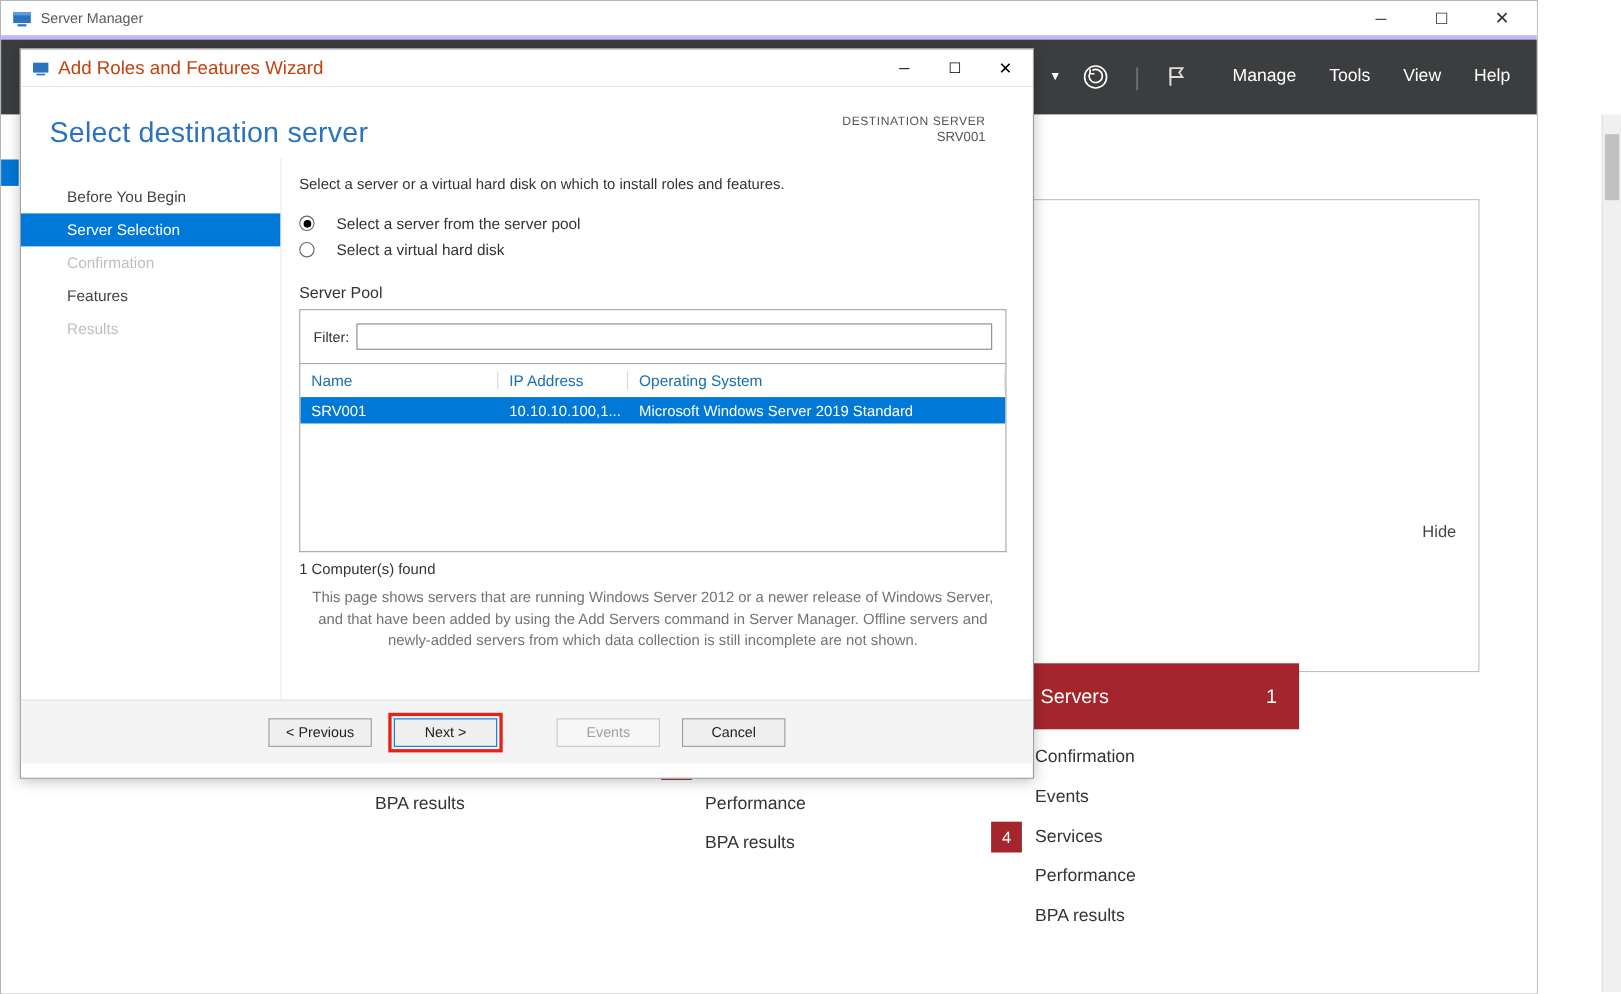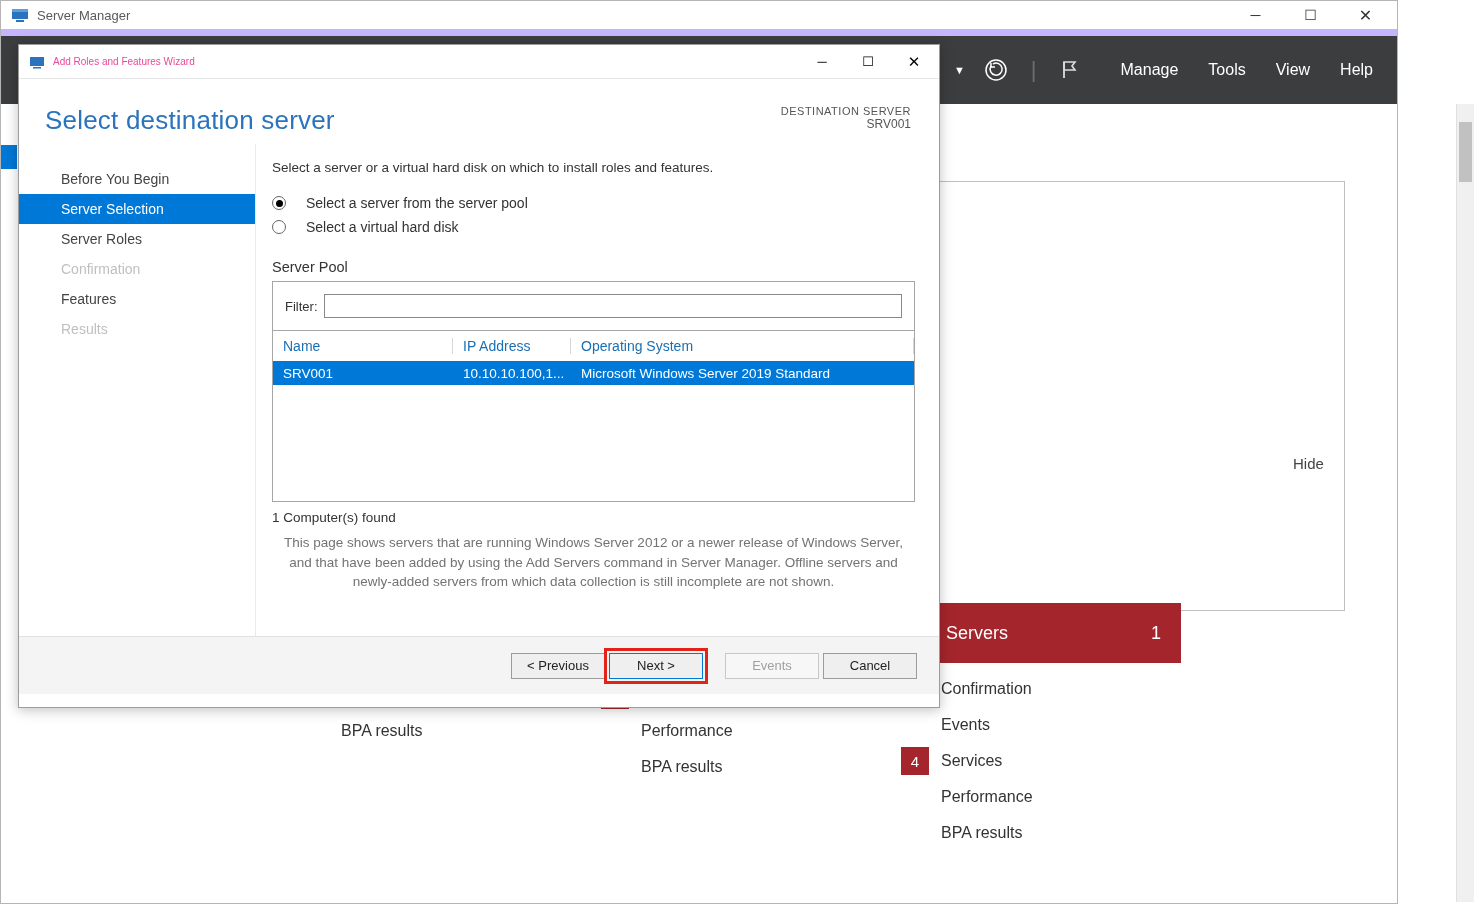--- a/index.html
+++ b/index.html
@@ -1,20 +1,20 @@
 <!DOCTYPE html>
 <html><head>
 <meta charset="utf-8">
 <style>
 * { box-sizing: border-box; margin: 0; padding: 0; font-family: "Segoe UI", Tahoma, sans-serif; }
 html, body { width: 1474px; height: 904px; overflow: hidden; background: #fff; }
 
 
 .sm-window { position:absolute; left:0; top:0; width:1398px; height:904px; border:1px solid #b5b5b5; background:#fff;}
-.sm-titlebar { height:35px; display:flex; align-items:center; padding:0 4px; background:#fff; border-bottom:7px solid #c4b5fd;text-align:right;}
+.sm-titlebar { height:35px; display:flex; align-items:center; padding:0 4px; background:#fff; border-bottom:4px solid #c4b5fd;text-align:right;}
 .sm-title-icon { width:18px; height:18px; margin:0 8px 0 6px;}
 .sm-title-text { font-size:13px; color:#5a5a5a;}
 .sm-winbtns { margin-left:auto; display:flex; gap:0;}
 .sm-winbtn { width:55px; height:34px; display:flex; align-items:center; justify-content:center; color:#333; font-size:14px;}
 .sm-winbtn.close { font-size:16px;}
 
 
 .sm-bar { position:relative; height:68px; background:#3b3d3f; color:#fff; display:flex; align-items:center; justify-content:flex-end; padding-right:24px; gap:30px; font-size:16px;}
 .sm-bar .icongroup { display:flex; align-items:center; gap:18px; margin-right:10px; color:#fff;}
 .sm-bar .dropcaret { font-size:11px;}
@@ -39,26 +39,26 @@
 .col-label { }
 
 
 .scrollbar { position:absolute; right:0; top:104px; bottom:2px; width:18px; background:#f0f0f0; border-left:1px solid #e0e0e0;}
 .scrollbar .thumb { position:absolute; top:18px; left:2px; right:2px; height:60px; background:#c1c1c1;}
 
 
 .wizard { position:absolute; left:18px; top:44px; width:922px; height:664px; background:#fff; border:1px solid #9c9c9c; box-shadow:0 2px 12px rgba(0,0,0,.25); z-index:100;}
 .wz-titlebar { height:34px; display:flex; align-items:center; border-bottom:1px solid #e6e6e6; padding:0 2px 0 10px;}
 .wz-title-icon { width:16px; height:16px; margin-right:8px;}
-.wz-title-text { font-size:10px; color:#ec4899;}
+.wz-title-text { font-size:17px; color:#c2410c;}
 .wz-winbtns { margin-left:auto; display:flex;}
 .wz-winbtn { width:46px; height:32px; display:flex; align-items:center; justify-content:center; color:#000; font-size:13px;}
 .wz-winbtn.close { font-size:15px;}
 
-.wz-header { display:flex; padding:26px 28px 8px 26px; align-items:flex-start;}
+.wz-header { display:flex; padding:26px 43px 8px 26px; align-items:flex-start;}
 .wz-heading { font-size:26px; font-weight:300; color:#2b74bd; letter-spacing:.2px;}
 .wz-dest { margin-left:auto; text-align:right; font-size:11px; color:#555;}
 .wz-dest .lbl { letter-spacing:.5px;}
 .wz-dest .srv { font-size:12px;}
 
 .wz-body { display:flex; height:492px; padding:0 0 0 0;}
 .wz-nav { width:236px; padding:20px 0 0 0;}
 .wz-nav-item { height:30px; display:flex; align-items:center; padding-left:42px; font-size:14px; color:#444;}
 .wz-nav-item.selected { background:#0078d7; color:#fff;text-align:right;}
 .wz-nav-item.disabled { color:#bfbfbf;}
@@ -76,21 +76,21 @@
 .grid-head { display:flex; height:30px; align-items:center; color:#1a6fb3; font-size:14px;}
 .grid-head .gh { padding-left:10px; border-right:1px solid #d6d6d6;}
 .gh-name{ width:180px;} .gh-ip{ width:118px;} .gh-os{ flex:1;}
 .grid-body { height:140px; overflow:hidden;}
 .grid-row { display:flex; height:24px; align-items:center; background:#0078d7; color:#fff; font-size:13.5px;}
 .grid-row .gc { padding-left:10px;}
 .gc-name{width:180px;} .gc-ip{width:118px;} .gc-os{flex:1;}
 .found { margin-top:8px; font-size:13.5px;}
 .explain { margin-top:8px; font-size:13.5px; line-height:1.45; color:#737373;text-align:center;}
 
-.wz-footer { height:58px; border-top:1px solid #e1e1e1; display:flex; align-items:center; justify-content:flex-end; gap:4px; padding:0 22px; background:#f4f4f4;}
+.wz-footer { height:58px; border-top:1px solid #e1e1e1; display:flex; align-items:center; justify-content:center; gap:20px; padding:0 22px; background:#f4f4f4;}
 .btn { width:94px; height:26px; border:1px solid #9c9c9c; background:#efefef; font-size:13px; color:#222; display:flex; align-items:center; justify-content:center;}
 .btn.disabled { color:#a0a0a0; background:#f7f7f7; border-color:#c8c8c8;}
 .btn.default { border:1px solid #0078d7;}
 .btn.highlight { outline:3px solid #e2231a; outline-offset:2px;}
 
 svg { display:block; }
 </style>
 </head>
 <body>
 
@@ -132,21 +132,21 @@
     <span>Manage</span>
     <span>Tools</span>
     <span>View</span>
     <span>Help</span>
   </div>
 
   <div class="sm-body">
     <div class="sm-leftstrip"></div>
 
     <div class="tile" style="left:282px; top:76px; width:1062px; height:430px;"></div>
-    <span class="tile-hide" style="left:1292px; top:350px;">Hide</span>
+    <span class="tile-hide" style="left:1292px; top:370px;">Hide</span>
 
     <div class="col" style="left:300px; top:528px;">
       <div class="col-items" id="col0">
           <div class="col-item">
             <span class="spacer"></span>
             <span class="col-label">Events</span>
           </div>
           <div class="col-item">
             <span class="spacer"></span>
             <span class="col-label">Performance</span>
@@ -233,21 +233,20 @@
     <div class="wz-dest">
       <div class="lbl">DESTINATION SERVER</div>
       <div class="srv">SRV001</div>
     </div>
   </div>
 
   <div class="wz-body">
     <div class="wz-nav" id="wz-nav">
         <div class="wz-nav-item">Before You Begin</div>
         <div class="wz-nav-item selected">Server Selection</div>
-        <div class="wz-nav-item">Server Roles</div>
         <div class="wz-nav-item disabled">Confirmation</div>
         <div class="wz-nav-item">Features</div>
         <div class="wz-nav-item disabled">Results</div>
       </div>
 
     <div class="wz-content">
       <div class="wz-desc">Select a server or a virtual hard disk on which to install roles and features.</div>
 
       <div class="radio-row">
         <span class="radio checked"></span>

